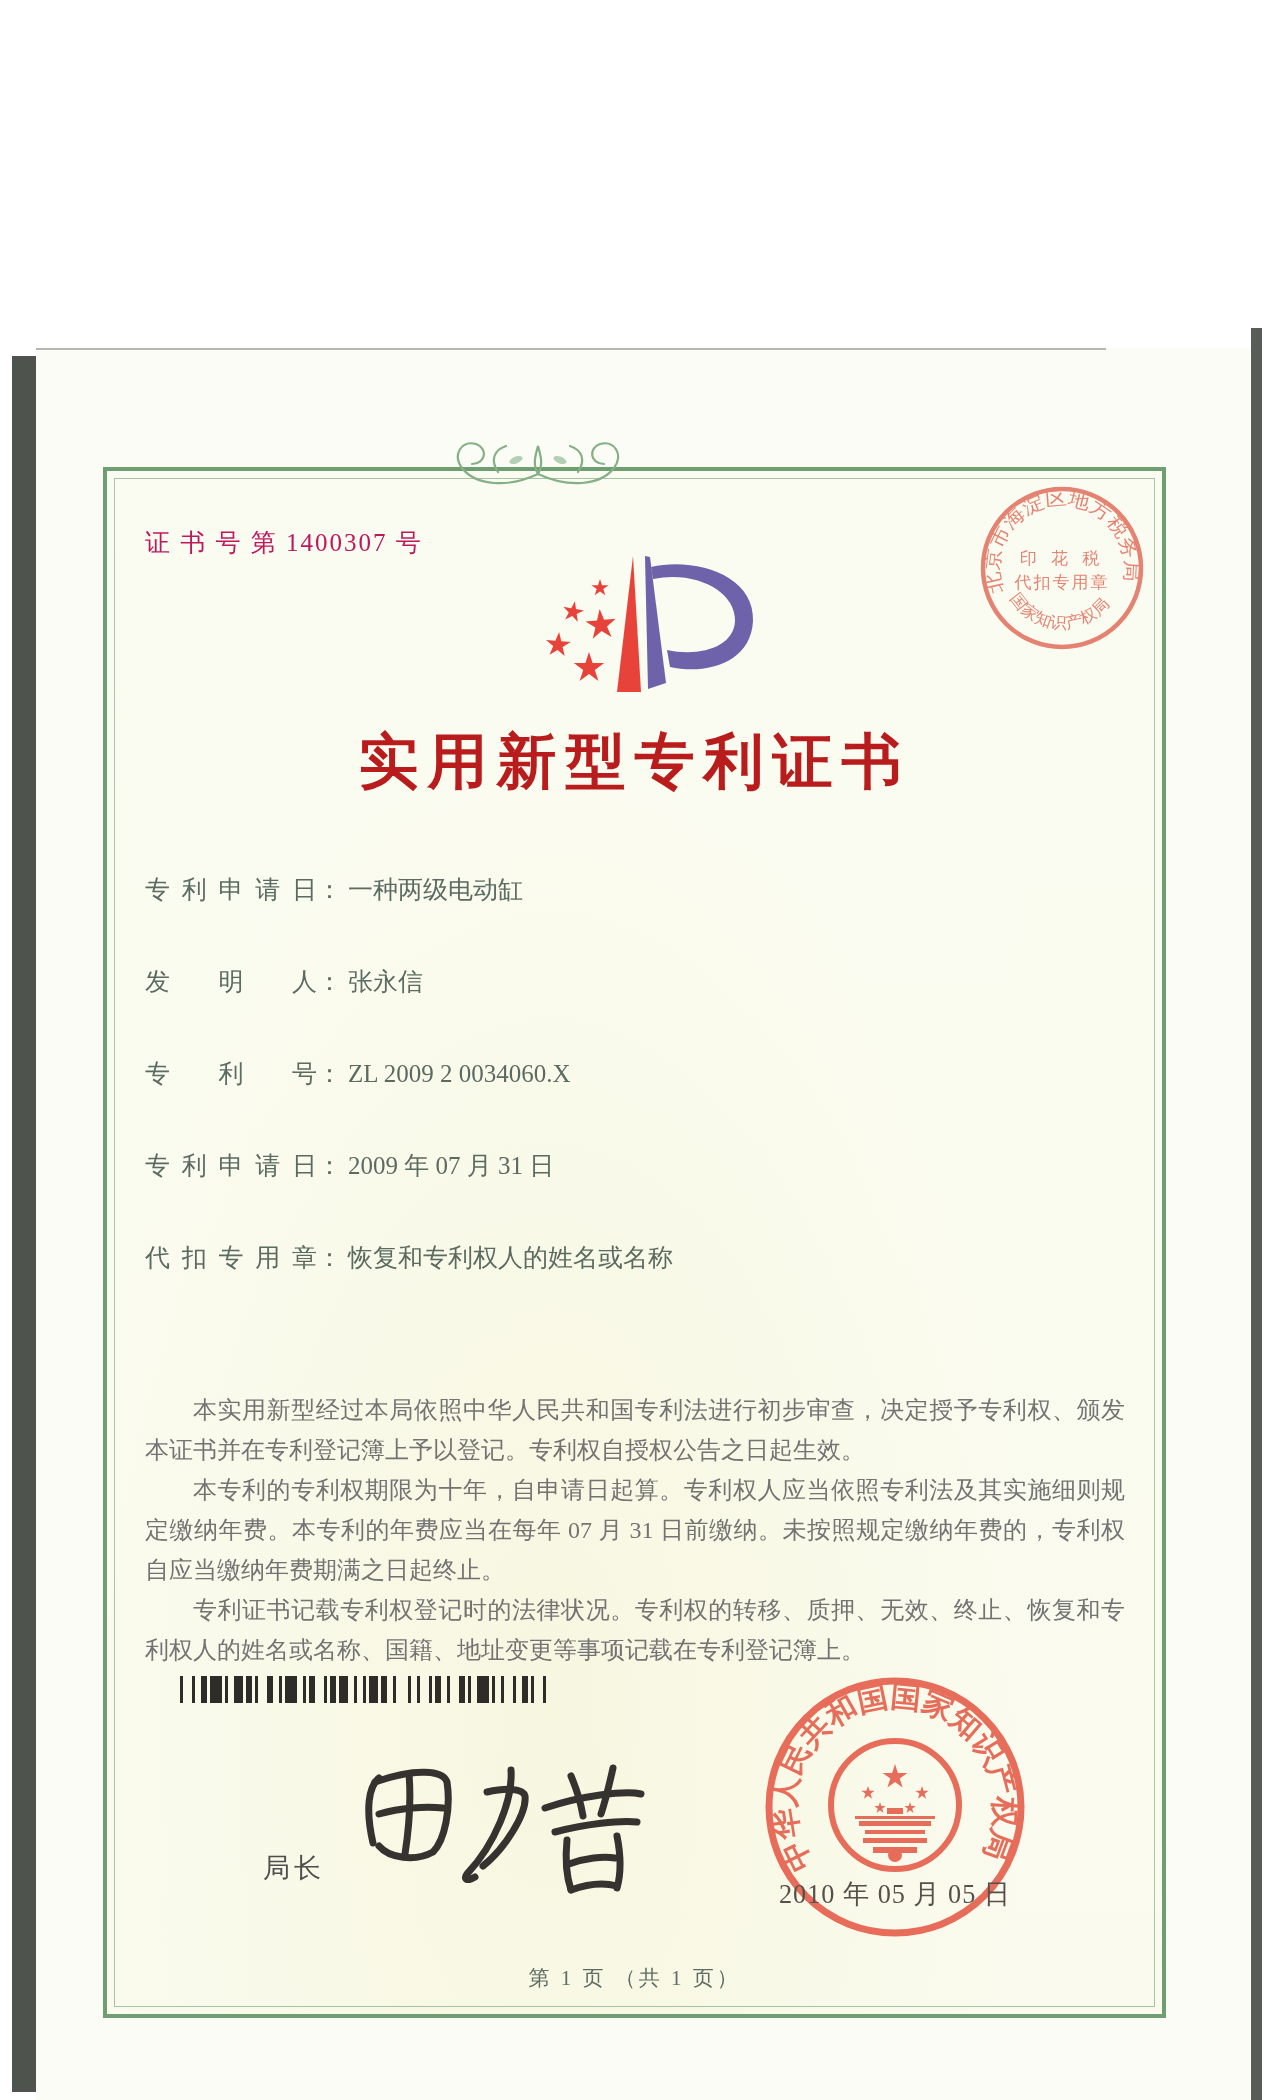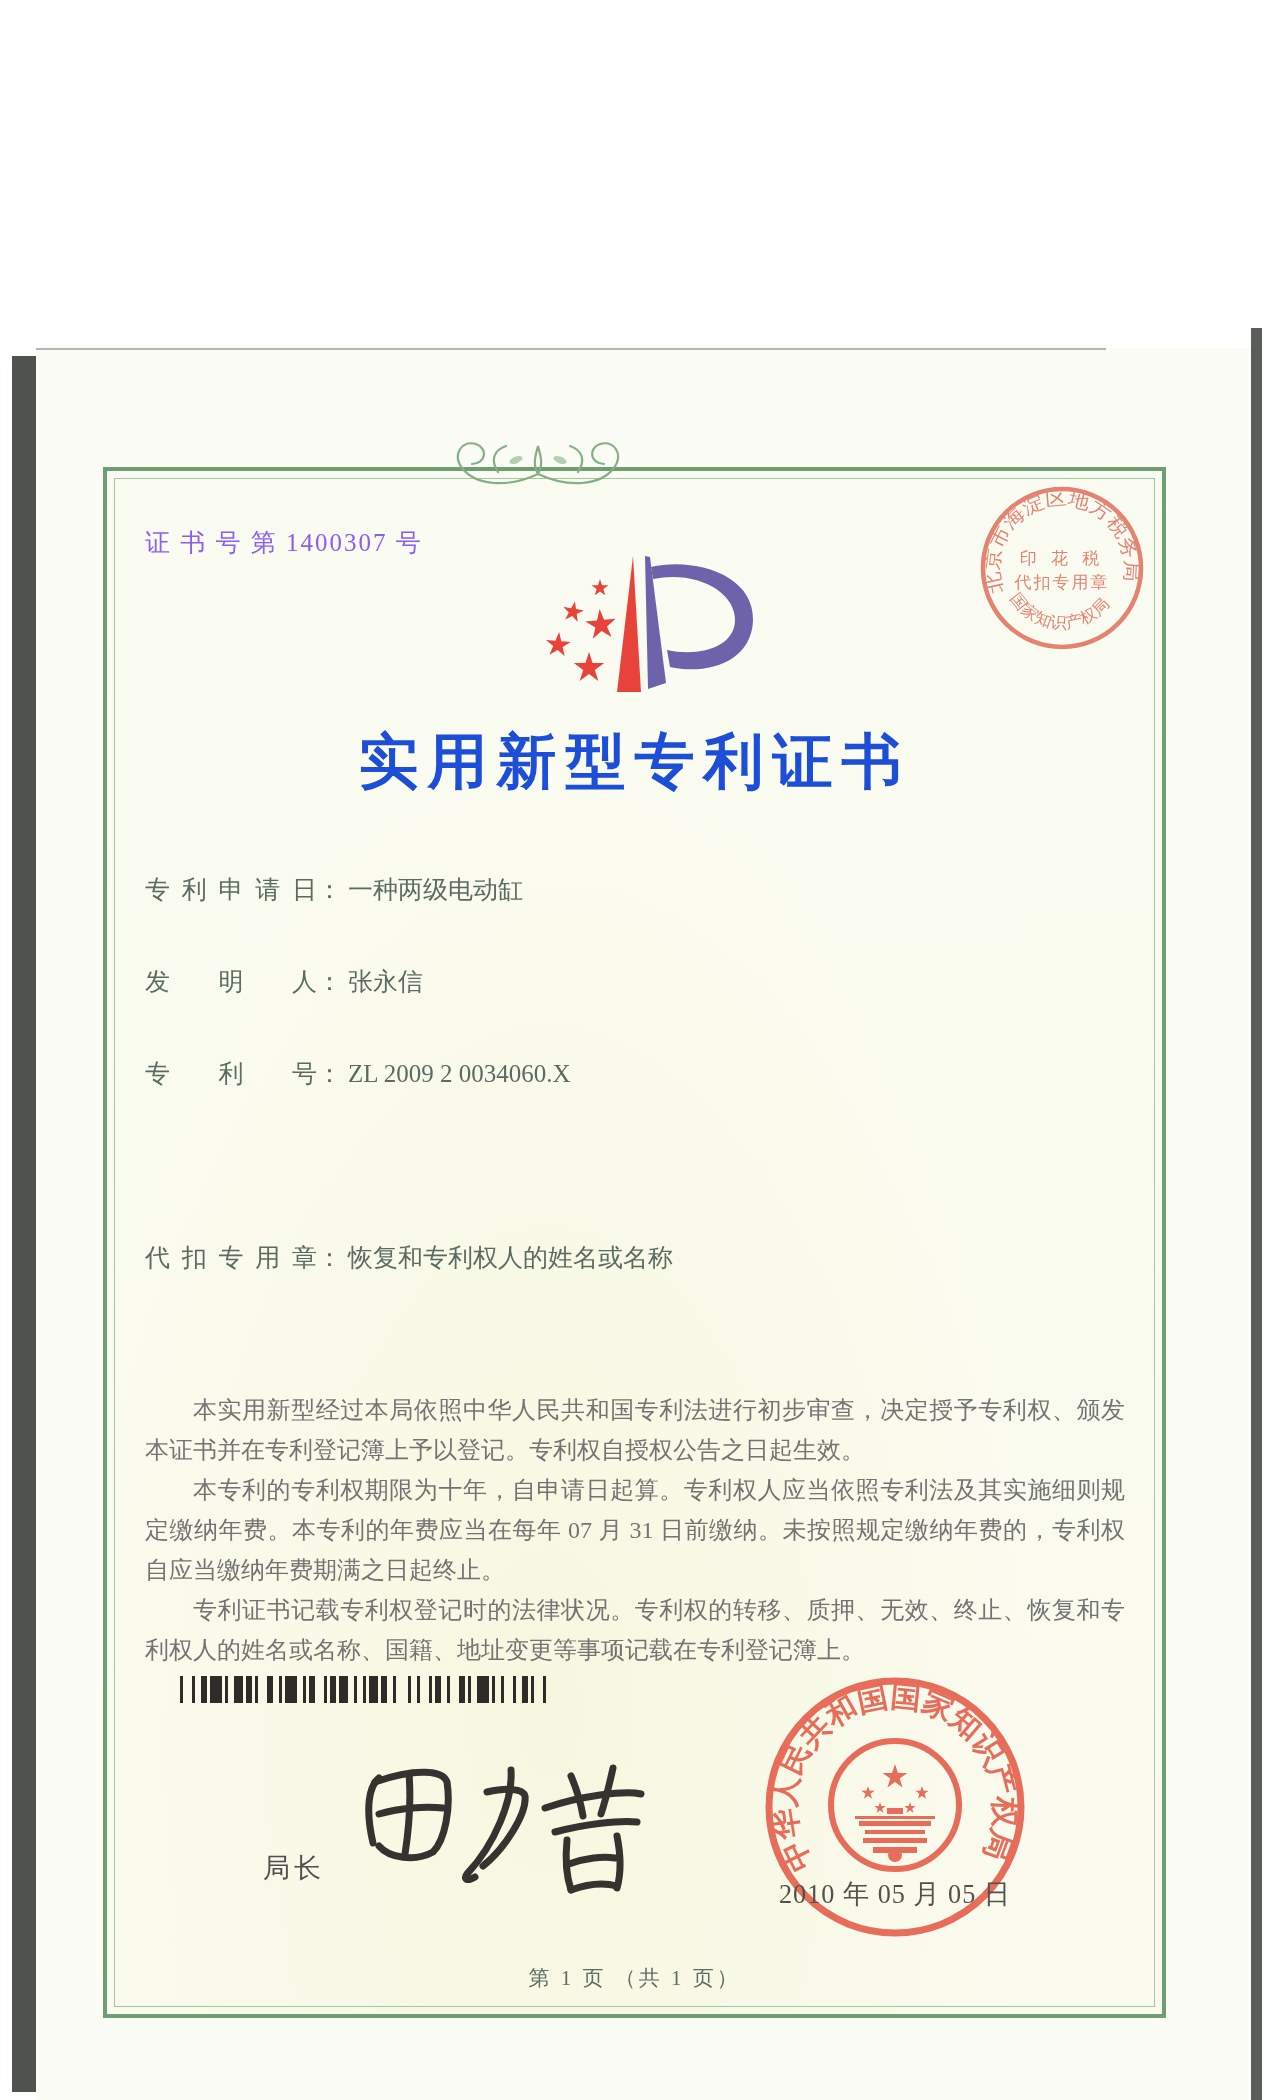--- a/index.html
+++ b/index.html
@@ -8,24 +8,24 @@
   .abs{position:absolute;}
   #scan-edge-left{left:12px;top:356px;width:24px;height:1736px;background:#4e534e;}
   #scan-edge-right{left:1251px;top:328px;width:11px;height:1772px;background:#585d58;}
   #paper{left:36px;top:348px;width:1215px;height:1752px;background:#fcfcf6;}
   #paper-top-line{left:36px;top:348px;width:1070px;height:2px;background:#9a9a96;opacity:.7;}
   #paper-tint{left:103px;top:467px;width:1063px;height:1551px;
       background:radial-gradient(ellipse at 42% 80%, rgba(240,236,190,.30), rgba(240,236,190,0) 55%),
                  linear-gradient(#fbfcf1,#fafbee);}
   #frame{left:103px;top:467px;width:1063px;height:1551px;border:4px solid #6f9e72;box-sizing:border-box;}
   #frame-inner{left:7px;top:7px;right:7px;bottom:7px;position:absolute;border:1px solid #a6c3a6;}
-  #cert-number{left:145px;top:526px;font-size:25px;color:#8b5cf6;letter-spacing:2px;}
+  #cert-number{left:145px;top:526px;font-size:25px;color:#be185d;letter-spacing:2px;}
   #logo{left:520px;top:545px;}
   #title{left:103px;top:722px;width:1063px;text-align:center;font-size:60px;font-weight:bold;
-         color:#1d4ed8;letter-spacing:9px;}
+         color:#b91c1c;letter-spacing:9px;}
   .field-row{left:145px;font-size:25px;color:#5b6b61;white-space:nowrap;position:absolute;}
   .field-label{display:inline-block;width:172px;text-align:justify;text-align-last:justify;vertical-align:top;}
   .field-colon{display:inline-block;margin-right:6px;}
   #body-text{left:145px;top:1390px;width:980px;font-size:24px;line-height:40px;color:#737373;
              text-align:justify;}
   #body-text p{margin:0;text-indent:2em;}
   #barcode{left:180px;top:1676px;}
   #director-row{left:263px;top:1806px;font-size:27px;color:#4f4f4f;letter-spacing:4px;margin-top:44px;}
   #signature{left:345px;top:1748px;}
   .sr{position:absolute;width:1px;height:1px;overflow:hidden;clip:rect(0 0 0 0);}
@@ -84,20 +84,23 @@
   <div class="abs" id="title">实用新型专利证书</div>
 
   <div class="field-row" style="top:873px">
     <span class="field-label">专利申请日</span><span class="field-colon">：</span><span>一种两级电动缸</span>
   </div>
   <div class="field-row" style="top:965px">
     <span class="field-label">发明人</span><span class="field-colon">：</span><span>张永信</span>
   </div>
   <div class="field-row" style="top:1057px">
     <span class="field-label">专利号</span><span class="field-colon">：</span><span>ZL 2009 2 0034060.X</span>
+  </div>
+  <div class="field-row" style="top:1149px">
+    <span class="field-label">专利申请日</span><span class="field-colon">：</span><span>2009 年 07 月 31 日</span>
   </div>
   <div class="field-row" style="top:1241px">
     <span class="field-label">代扣专用章</span><span class="field-colon">：</span><span>恢复和专利权人的姓名或名称</span>
   </div>
 
   <div class="abs" id="body-text">
     <p>本实用新型经过本局依照中华人民共和国专利法进行初步审查，决定授予专利权、颁发本证书并在专利登记簿上予以登记。专利权自授权公告之日起生效。</p>
     <p>本专利的专利权期限为十年，自申请日起算。专利权人应当依照专利法及其实施细则规定缴纳年费。本专利的年费应当在每年 07 月 31 日前缴纳。未按照规定缴纳年费的，专利权自应当缴纳年费期满之日起终止。</p>
     <p>专利证书记载专利权登记时的法律状况。专利权的转移、质押、无效、终止、恢复和专利权人的姓名或名称、国籍、地址变更等事项记载在专利登记簿上。</p>
   </div>

